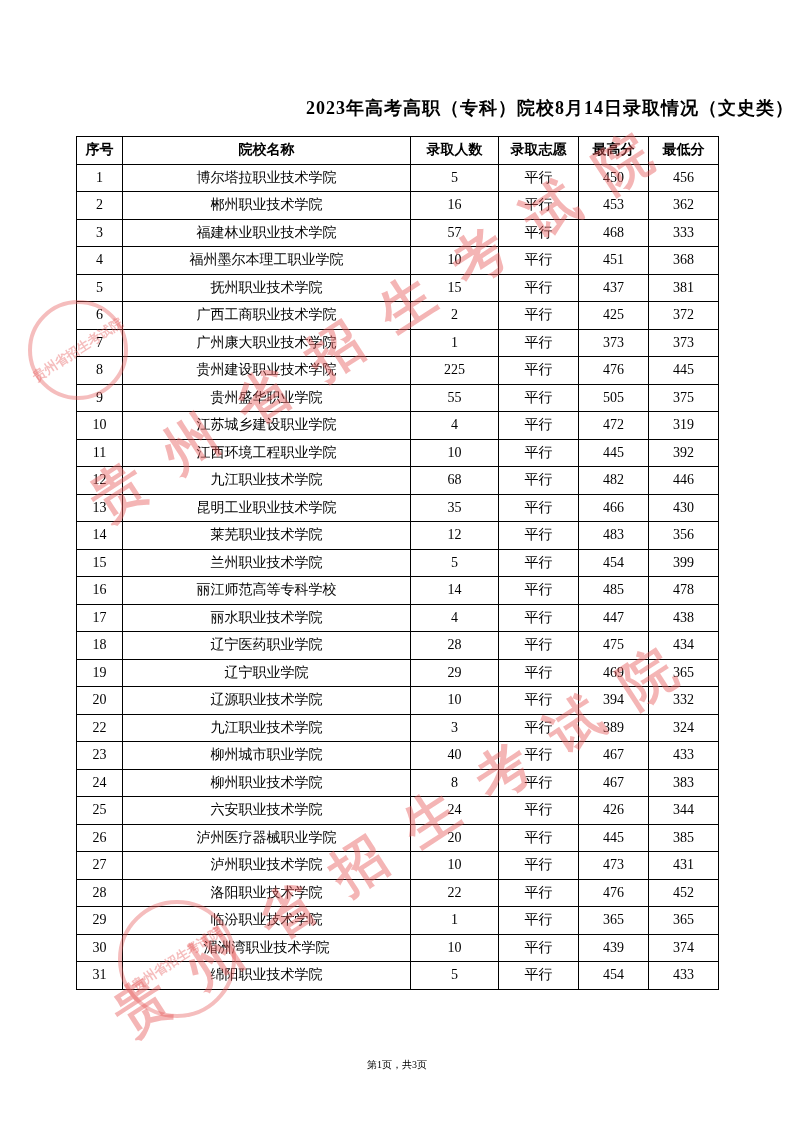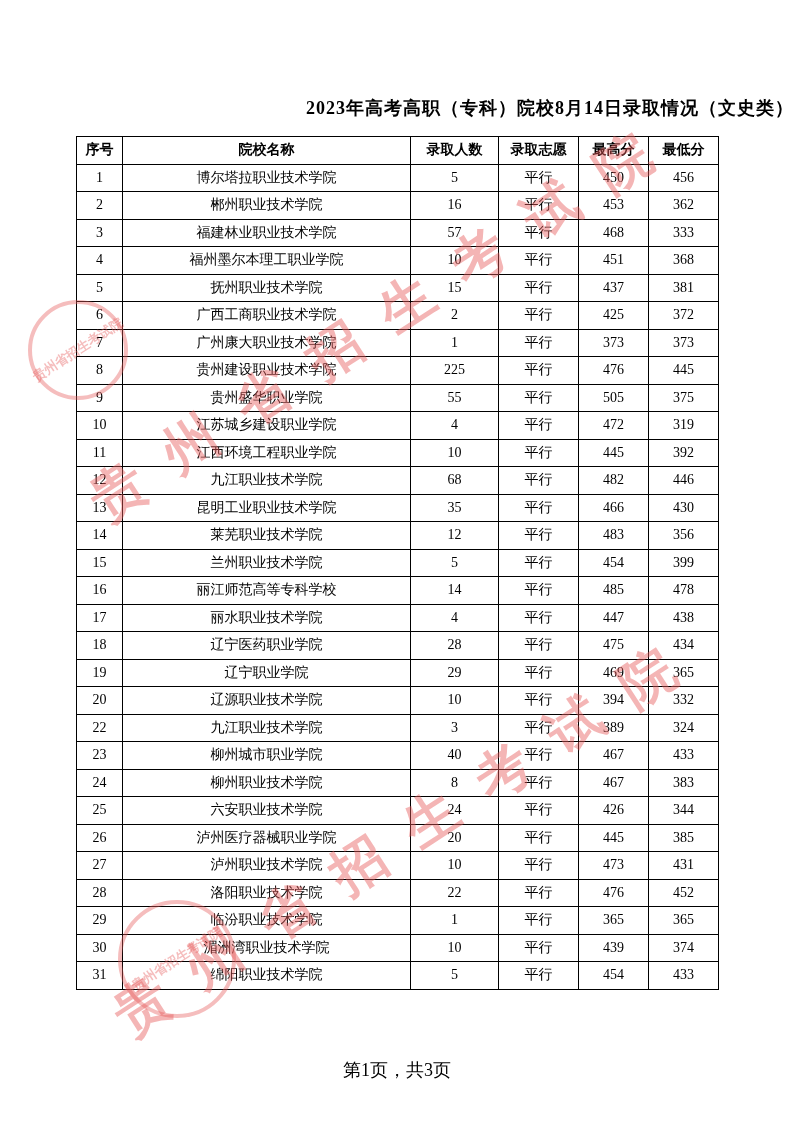--- a/index.html
+++ b/index.html
@@ -42,21 +42,21 @@
   col.c-seq{width:46px;}
   col.c-name{width:288px;}
   col.c-count{width:88px;}
   col.c-pref{width:80px;}
   col.c-max{width:70px;}
   col.c-min{width:70px;}
   .footer{
     position:absolute;
     top:1058px;left:0;width:794px;
     text-align:center;
-    font-size:18px;
+    font-size:10px;
   }
   
   .wm-text{
     position:absolute;
     color:rgba(231,90,90,0.45);
     font-size:54px;
     font-weight:bold;
     letter-spacing:32px;
     white-space:nowrap;
     transform:rotate(-33deg);

